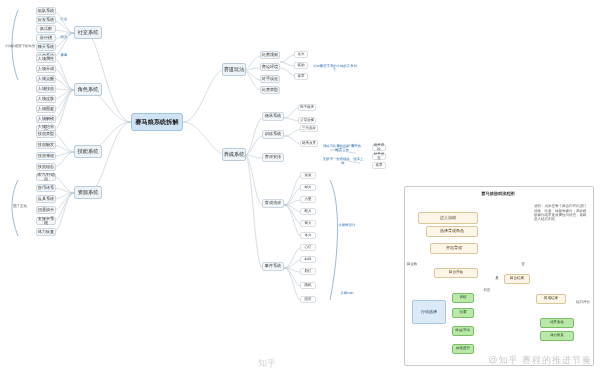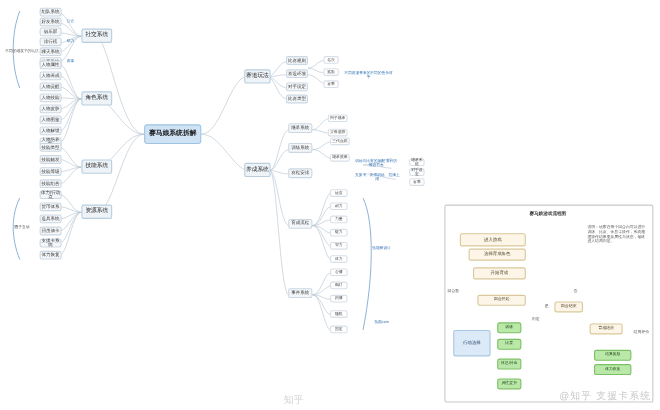--- a/index.html
+++ b/index.html
@@ -247,14 +247,14 @@
   <div class="node fc-box2" style="left:504px;top:274px;width:26px;height:10px;">回合结束</div>
   <div class="node fc-box2" style="left:536px;top:294px;width:30px;height:10px;">育成结束</div>
 
   <div class="node fc-plain" style="left:492px;top:276px;width:10px;height:6px;">是</div>
   <div class="node fc-plain" style="left:518px;top:262px;width:10px;height:6px;">否</div>
   <div class="node fc-plain" style="left:404px;top:262px;width:16px;height:6px;">回合数</div>
   <div class="node fc-plain" style="left:480px;top:288px;width:14px;height:6px;">判定</div>
   <div class="node fc-plain" style="left:572px;top:298px;width:22px;height:10px;">结局评价</div>
 
   <div class="wm2">知乎</div>
-  <div class="wm">@知乎 支援卡系统</div>
+  <div class="wm">@知乎 赛程的推进节奏</div>
 </div>
 
 </body></html>

